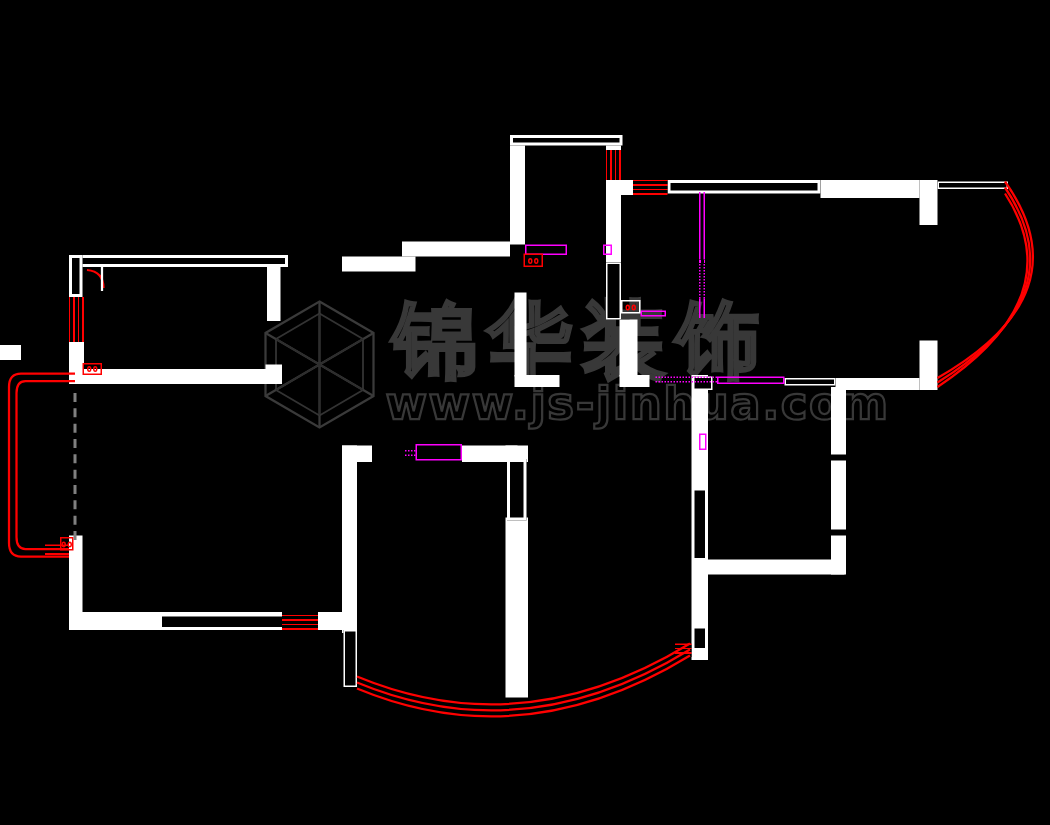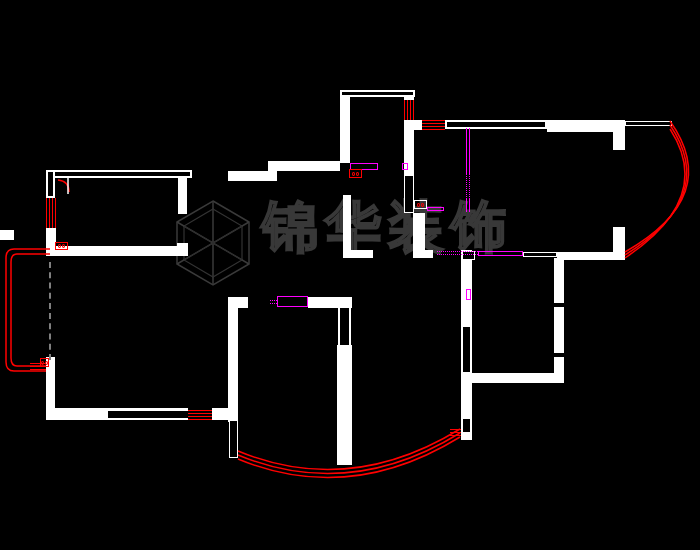--- a/index.html
+++ b/index.html
@@ -29,20 +29,21 @@
 <div id="canvas">
 
   <div class="layer">
     <svg id="cube-svg" class="layer" width="700" height="550" viewBox="0 0 700 550">
         <path d="M213,201 L249,222 L249,264 L213,285 L177,264 L177,222 Z" stroke="#3a3a3a" stroke-width="1.5" fill="none"></path>
         <path d="M213,209 L242,226 L242,260 L213,277 L184,260 L184,226 Z" stroke="#333333" stroke-width="1.2" fill="none"></path>
         <path d="M213,201 L213,285 M177,222 L249,264 M249,222 L177,264" stroke="#3a3a3a" stroke-width="1.5" fill="none"></path>
         <path d="M213,209 L213,277 M184,226 L242,260 M242,226 L184,260" stroke="#2d2d2d" stroke-width="1" fill="none"></path>
       </svg>
     <div class="wm wm-brand">锦华装饰</div>
+    <div class="wm wm-url">www.js-jinhua.com</div>
   </div>
 
   <div id="plan-layer" class="layer">
       <div class="abs wall" style="left: 178px; top: 178px; width: 9px; height: 36px;"></div>
       <div class="abs wall" style="left: 46px; top: 228px; width: 10px; height: 19px;"></div>
       <div class="abs wall" style="left: 46px; top: 246px; width: 142px; height: 10px;"></div>
       <div class="abs wall" style="left: 177px; top: 243px; width: 11px; height: 13px;"></div>
       <div class="abs wall" style="left: 0px; top: 230px; width: 14px; height: 10px;"></div>
       <div class="abs wall" style="left: 46px; top: 357px; width: 9px; height: 53px;"></div>
       <div class="abs wall" style="left: 46px; top: 408px; width: 142px; height: 12px;"></div>

